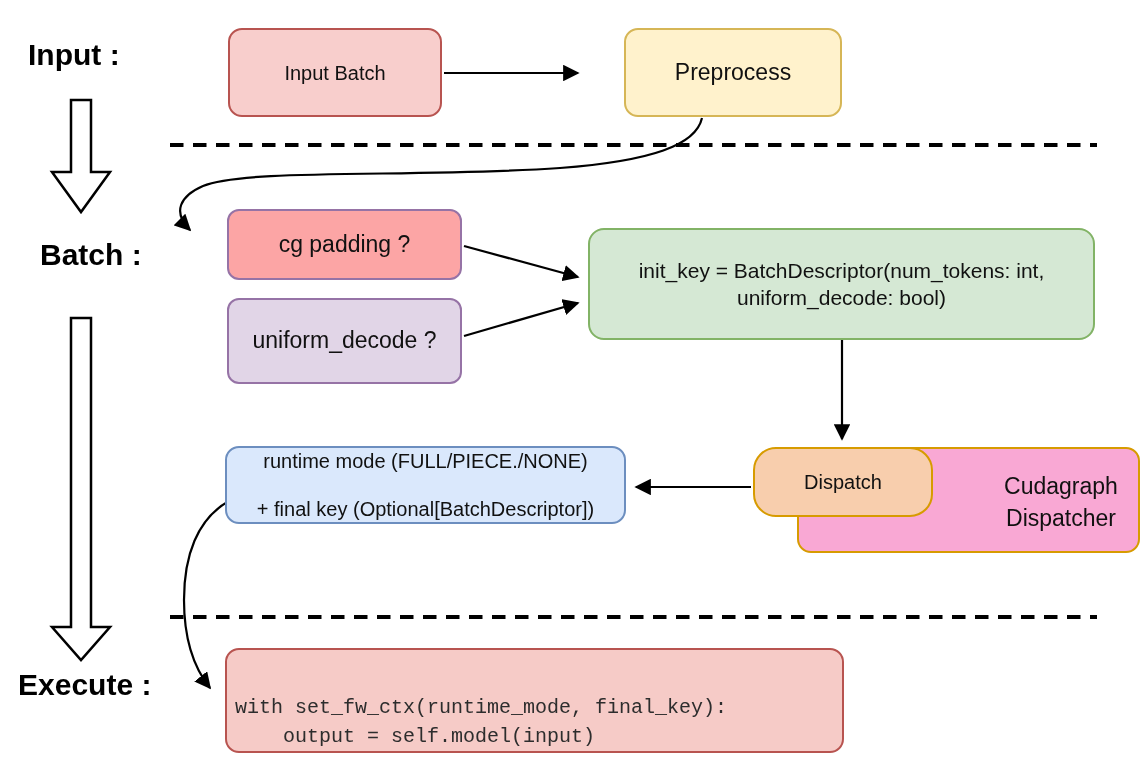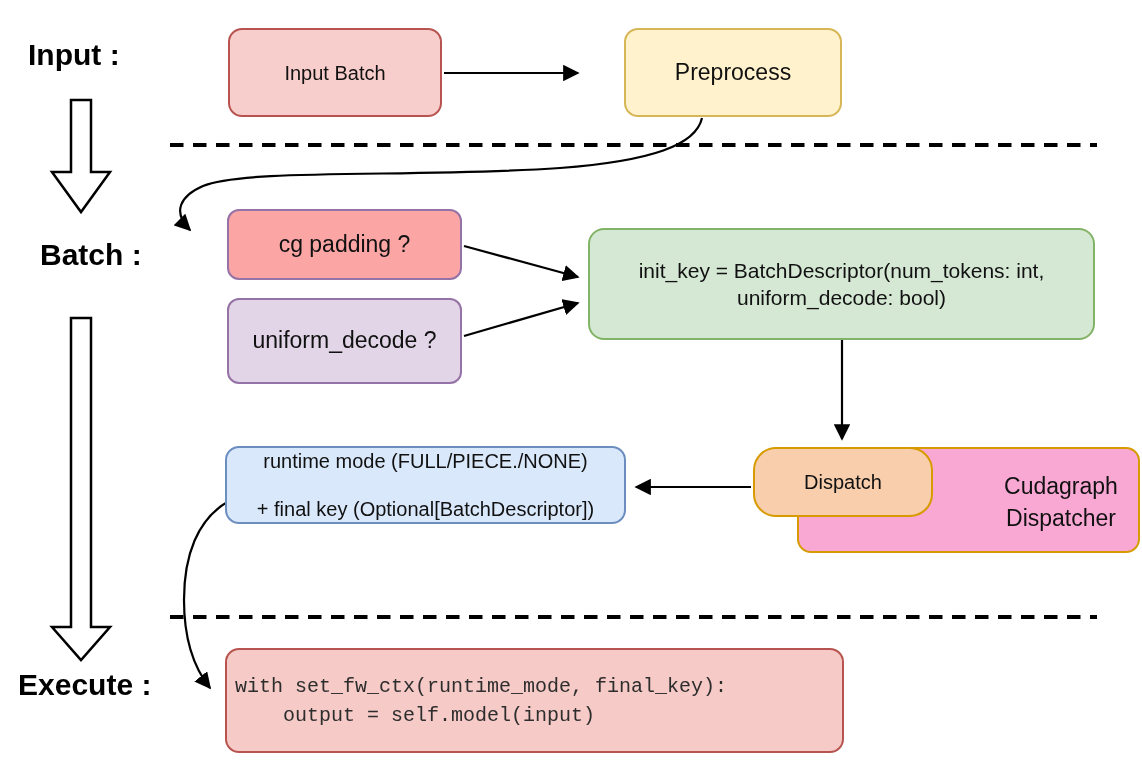--- a/index.html
+++ b/index.html
@@ -33,21 +33,21 @@
   }
   .node-input-batch   { left:228px; top:28px;  width:214px; height:89px;  border-radius:14px; background:#F8CECC; border-color:#B85450; font-size:20px; }
   .node-preprocess    { left:588px; top:28px;  width:218px; height:89px;  border-radius:14px; background:#FFF2CC; border-color:#D6B656; font-size:23px;margin-left:36px; }
   .node-cg-padding    { left:227px; top:209px; width:235px; height:71px;  border-radius:12px; background:#fca5a5; border-color:#9673A6; font-size:23px; }
   .node-uniform       { left:227px; top:298px; width:235px; height:86px;  border-radius:12px; background:#E1D5E7; border-color:#9673A6; font-size:23px; }
   .node-init-key      { left:588px; top:228px; width:507px; height:112px; border-radius:16px; background:#D5E8D4; border-color:#82B366; font-size:21px; }
   .node-cudagraph     { left:753px; top:447px; width:343px; height:106px; border-radius:14px; background:#f9a8d4; border-color:#D79B00;margin-left:44px; }
   .node-dispatch      { left:753px; top:447px; width:180px; height:70px;  border-radius:23px; background:#F8CEAD; border-color:#D79B00; font-size:20px; }
   .node-runtime       { left:225px; top:446px; width:401px; height:78px; border-radius:14px; background:#DAE8FC; border-color:#6C8EBF; font-size:20px;justify-content:space-between; }
   .node-code          { left:225px; top:648px; width:619px; height:105px; border-radius:14px; background:#F6CBC7; border-color:#B85450;
-                        align-items:flex-start; justify-content:center; text-align:left; padding-left:8px; }
+                        align-items:flex-start; justify-content:flex-end; text-align:left; padding-left:8px; }
   .code-line {
     font-family: "Liberation Mono", "DejaVu Sans Mono", monospace;
     font-size: 20px;
     color: #2d2d2d;
     white-space: pre;
     line-height: 1.45;
   }
   .cudagraph-caption {
     position: absolute;
     left: 182px;

